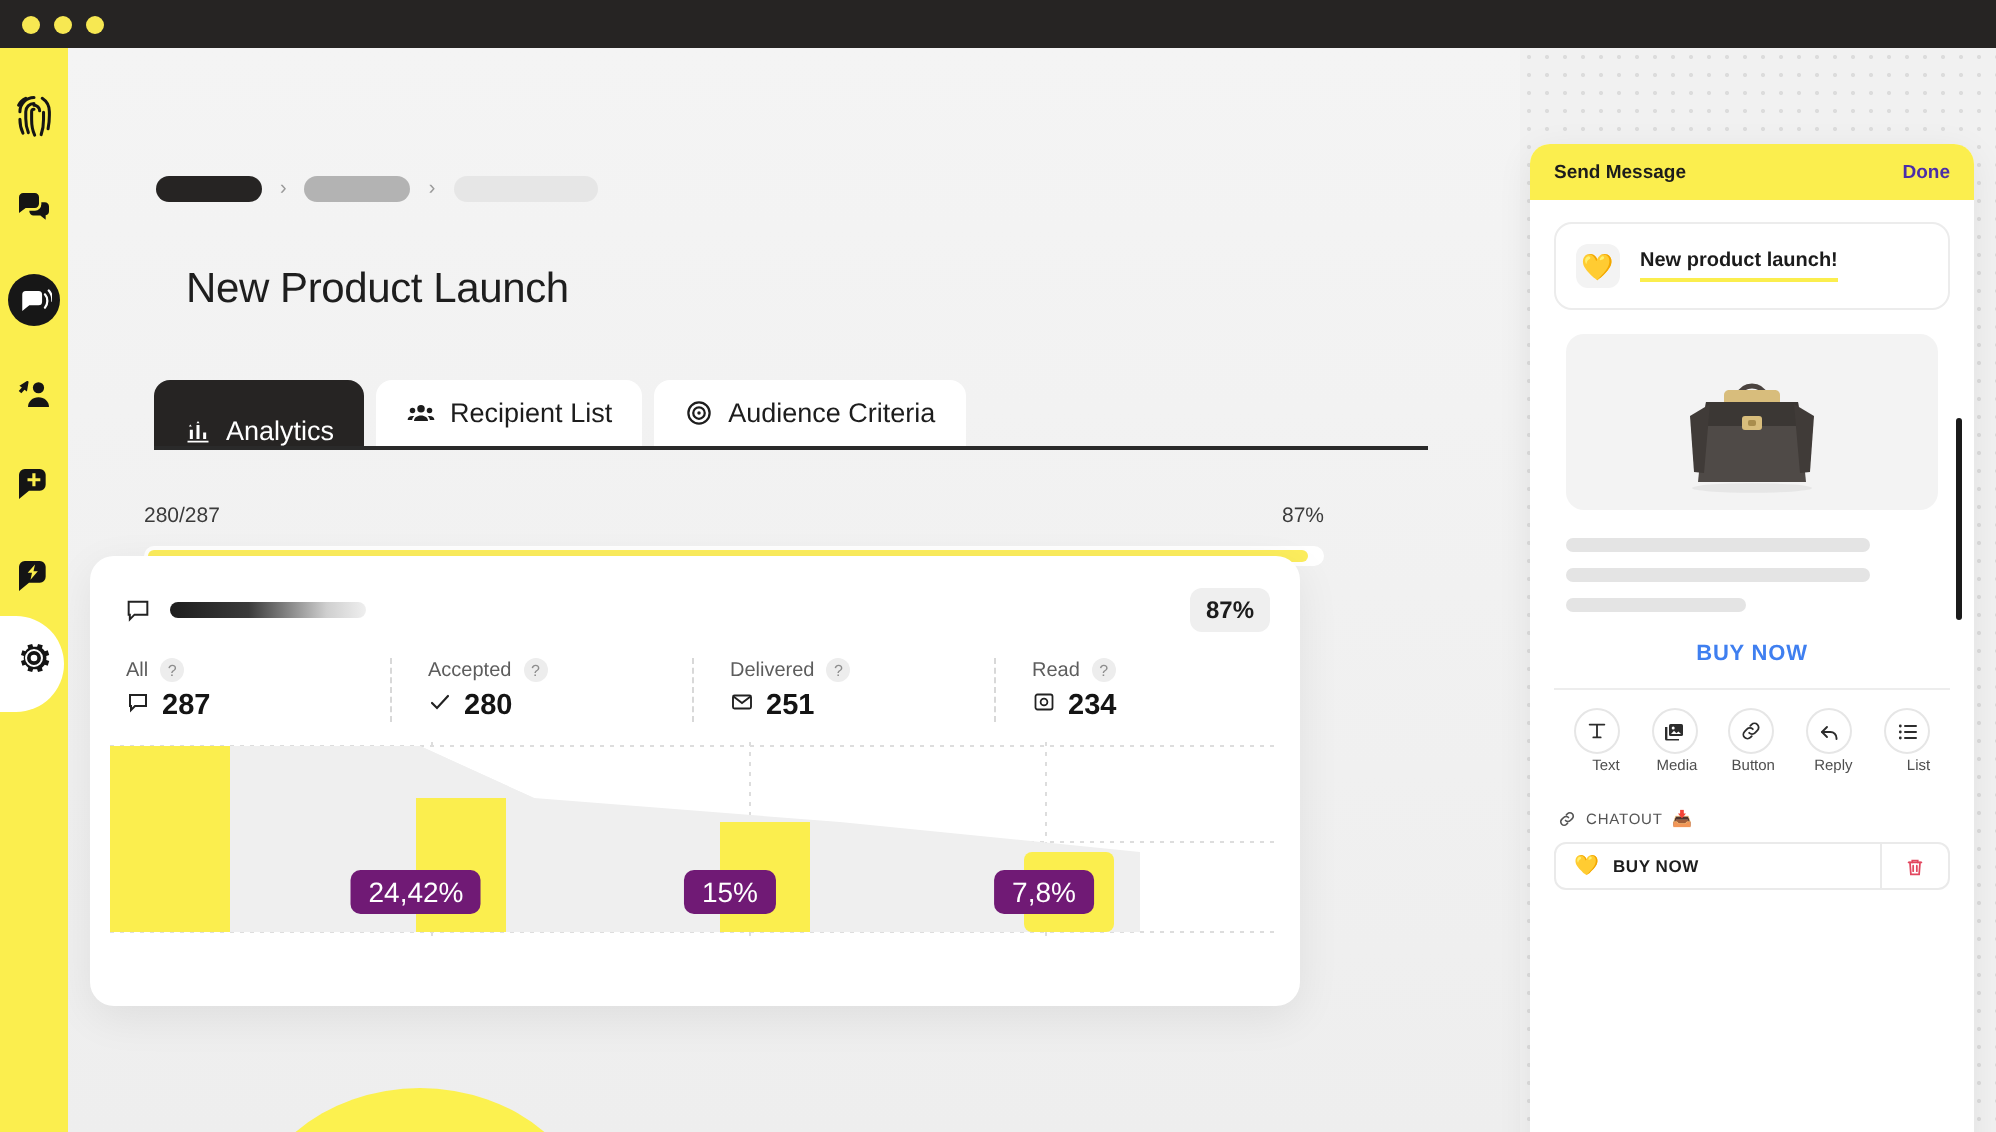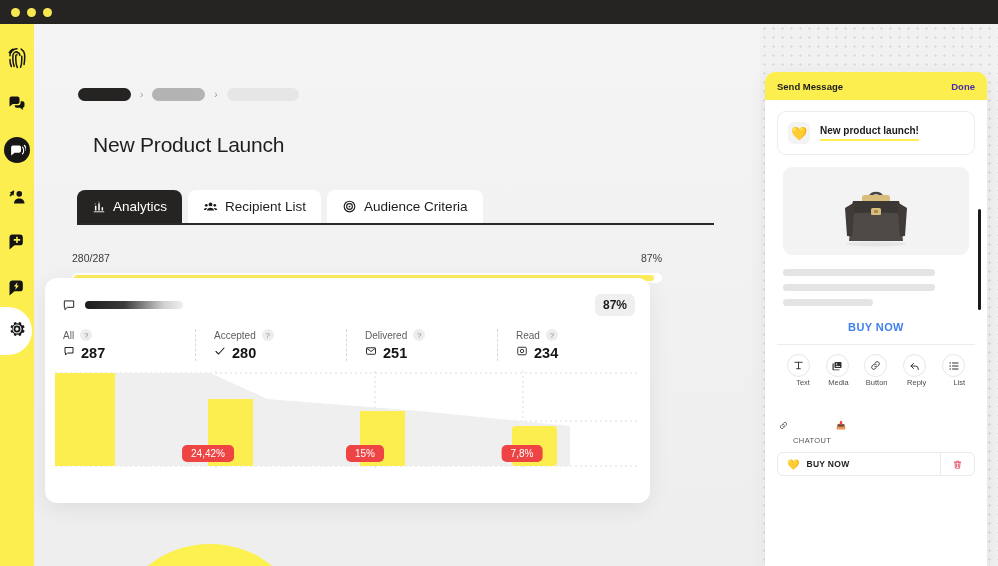--- a/index.html
+++ b/index.html
@@ -78,21 +78,21 @@
   
   .tabs {
     position: absolute; left: 43px; top: 166px; display: flex; align-items: flex-end; gap: 6px;
   }
   .tab {
     display: flex; align-items: center; gap: 7px;
     height: 33px; padding: 0 15px;
     border-radius: 8px 8px 0 0; background: #ffffff; color: #1d1d1d;
     font-size: 13.5px; white-space: nowrap;
   }
-  .tab.active { background: #262423; color: #ffffff; }
+  .tab.active { background: #262423; color: #ffffff; align-items: flex-end; }
   .tab svg { display: block; }
   .tab-underline {
     position: absolute; left: 43px; top: 199px; width: 637px; height: 1.5px;
     background: #2a2a2a;
   }
 
   
   .prog-wrap { position: absolute; left: 38px; top: 228px; width: 590px; }
   .prog-labels { display: flex; justify-content: space-between; font-size: 10.5px; color: #3b3b3b; }
   .prog-track {
@@ -132,22 +132,22 @@
     color: #8d8d8d; font-size: 8px; display: flex; align-items: center; justify-content: center;
   }
   .m-val { display: flex; align-items: flex-start; gap: 6px; margin-top: 4px; }
   .m-val .num { font-size: 14.5px; font-weight: bold; color: #141414; }
   .m-val svg { display: block; color: #2b2b2b; }
 
   
   .funnel { position: relative; height: 100px; margin-top: 8px; }
   .funnel svg { position: absolute; left: 0; top: 0; }
   .fpct {
-    position: absolute; top: 76px; transform: translateX(-50%);
-    background: #ef4444; color: #ffffff; font-size: 10px;
+    position: absolute; top: 66px; transform: translateX(-50%);
+    background: #701a75; color: #ffffff; font-size: 14px;
     border-radius: 5px; padding: 3px 9px; white-space: nowrap;
   }
 
   
   .dotted {
     position: absolute; left: 726px; top: 0; width: 272px; height: 542px;
     background-color: #f1f1f1;
     background-image: radial-gradient(#dcdcdc 1px, transparent 1.1px);
     background-size: 9px 9px;
   }
@@ -193,21 +193,21 @@
   .tool-sep { margin: 11px 12px 0 12px; height: 1px; background: #ededed; }
   .toolbar { display: flex; justify-content: space-around; padding: 9px 14px 0 14px; }
   .tool { display: flex; flex-direction: column; align-items: flex-end; gap: 1px; }
   .tool-ico {
     width: 23px; height: 23px; border-radius: 50%; border: 1px solid #e6e6e6;
     display: flex; align-items: center; justify-content: center; color: #2d2d2d;
   }
   .tool-lbl { font-size: 7.5px; color: #4e4e4e; }
 
   .chatout { display: flex; align-items: center; gap: 5px; margin: 18px 0 0 14px; }
-  .chatout-txt { font-size: 7.5px; color: #555; letter-spacing: 0.4px; margin-top: 31px; }
+  .chatout-txt { font-size: 7.5px; color: #555; letter-spacing: 0.4px; }
 
   .action-row {
     margin: 7px 12px 0 12px; height: 24px; border: 1px solid #eaeaea;
     border-radius: 6px; display: flex; align-items: center; overflow: hidden;
   }
   .ar-left { flex: 1; display: flex; align-items: center; gap: 7px; padding-left: 9px; }
   .ar-lbl { font-size: 8.5px; font-weight: bold; color: #1d1d1d; letter-spacing: 0.3px; }
   .ar-trash {
     width: 34px; height: 100%; border-left: 1px solid #eaeaea;
     display: flex; align-items: center; justify-content: center; color: #e2475f;

